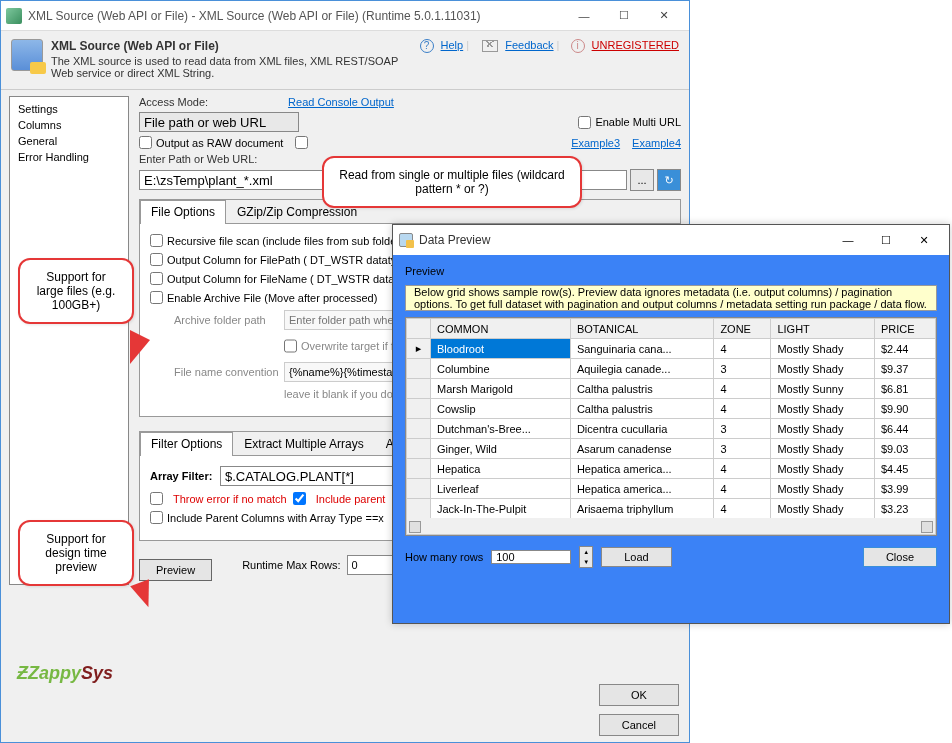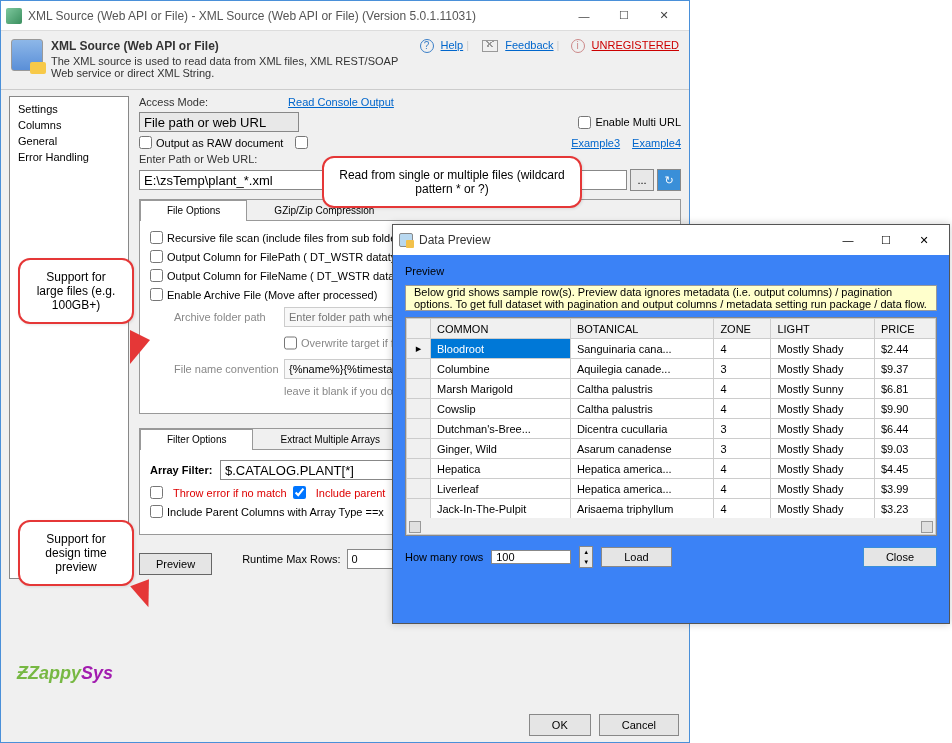--- a/index.html
+++ b/index.html
@@ -40,50 +40,50 @@
 .link { color: #0066cc; text-decoration: underline; cursor: pointer; }
 .input-wide { flex: 1; height: 20px; border: 1px solid #888; background: #fff; padding: 0 4px; font-size: 13px; }
 .readonly { background: #e8e8e8; }
 .btn-small { width: 24px; height: 22px; border: 1px solid #888; background: #e8e8e8; margin-left: 3px; cursor: pointer; display: flex; align-items: center; justify-content: center; }
 .btn-blue { background: #3a8fd8; color: #fff; }
 input[type=checkbox] { margin-right: 4px; }
 
 
 .tabset { border: 1px solid #999; background: #fff; margin-top: 8px; }
 .tab-strip { display: flex; background: #f0f0f0; }
-.tab { padding: 4px 26px; cursor: pointer; border: 1px solid transparent; border-bottom: none; font-size: 10px; }
+.tab { padding: 4px 10px; cursor: pointer; border: 1px solid transparent; border-bottom: none; font-size: 12px; }
 .tab.active { background: #fff; border-color: #999; margin-bottom: -1px; }
 .tab-body { padding: 10px; background: #fff; border-top: 1px solid #999; }
 .chk-row { display: flex; align-items: center; margin-bottom: 6px; font-size: 11px; }
 .indent { margin-left: 24px; color: #888; }
 .indent input { background: #f8f8f8; border: 1px solid #ccc; height: 20px; padding: 0 4px; font-size: 11px; }
 
 .filter-tabs { margin-top: 14px; }
 .filter-body .red { color: #d00; }
 .throw-row { display:flex; align-items:center; margin: 6px 0; gap:6px; }
 
 
 .preview-btn { padding: 4px 16px; border: 1px solid #666; background: #e5e5e5; cursor: pointer; margin-top: 10px; font-size:11px; }
 
 
-.footer { position: absolute; bottom: 6px; right: 10px; display: flex; gap: 8px; }
+.footer { position: absolute; bottom: 6px; right: 10px; display: flex; gap: 8px; flex-direction: column; }
 .footer button { padding: 4px 22px; border: 1px solid #888; background: #e5e5e5; cursor: pointer; font-size: 11px; }
 
 
 .callout { position: absolute; border: 2px solid #e53737; border-radius: 12px; background: #fff; padding: 10px 14px; font-size: 12px; text-align: center; z-index: 5; box-shadow: 1px 1px 3px rgba(0,0,0,.1); }
 .callout::after { content:""; position:absolute; width:0; height:0; }
 .callout.c1 { top: 156px; left: 322px; width: 260px; }
 .callout.c2 { top: 258px; left: 18px; width: 116px; }
 .callout.c2::after { right:-18px; top:70px; border-left:20px solid #e53737; border-top:10px solid transparent; border-bottom:24px solid transparent; }
 .callout.c3 { top: 520px; left: 18px; width: 116px; }
 .callout.c3::after { right:-8px; bottom:-24px; border-left:10px solid transparent; border-right:10px solid transparent; border-top:26px solid #e53737; transform: translateX(14px) rotate(-20deg); }
 
 
 .logo { position: absolute; bottom: 58px; left: 16px; font-weight: bold; font-size: 18px; font-style: italic; }
-.logo .z { color:#77b843; } .logo .sys { color:#a21caf; }
+.logo .z { color:#77b843; } .logo .sys { color:#7f1d1d; }
 
 
 .preview-win { position: absolute; top: 224px; left: 392px; width: 558px; height: 400px; background: #3b82f6; border: 1px solid #555; z-index: 30; box-shadow: 0 0 8px rgba(0,0,0,.2); }
 .pv-titlebar { height: 30px; background: #fff; display:flex; align-items:center; padding:0 6px; }
 .pv-icon { width: 14px; height: 14px; background:#b8d8f0; border:1px solid #888; margin-right:6px; border-radius:2px; position:relative;}
 .pv-icon::after{content:""; position:absolute; right:-2px; bottom:-2px; width:8px; height:8px; background:#f2c14b; border-radius:1px;}
 .pv-title { flex:1; font-size:12px; color:#333; }
 .pv-btns { display:flex; }
 .pv-btn { width: 38px; height: 28px; display:flex; align-items:center; justify-content:center; cursor:pointer; }
 .pv-body { padding: 10px 12px; }
@@ -106,21 +106,21 @@
 .pv-footer .spin div{flex:1; font-size:6px; display:flex; align-items:center; justify-content:center; cursor:pointer;}
 .pv-footer button { padding: 3px 22px; border:1px solid #888; background:#e5e5e5; cursor:pointer; font-size:11px;}
 .pv-footer .close-btn { margin-left:auto; border:1px solid #3a8fd8; }
 </style>
 </head>
 <body>
 
 <div class="main-window">
   <div class="titlebar">
     <div class="titlebar-icon"></div>
-    <div class="titlebar-title">XML Source (Web API or File) - XML Source (Web API or File) (Version 5.0.1.11031)</div>
+    <div class="titlebar-title">XML Source (Web API or File) - XML Source (Web API or File) (Runtime 5.0.1.11031)</div>
     <div class="titlebar-btns">
       <div class="titlebar-btn">—</div>
       <div class="titlebar-btn">☐</div>
       <div class="titlebar-btn close">✕</div>
     </div>
   </div>
 
   <div class="header">
     <div class="header-icon"></div>
     <div class="header-text">

